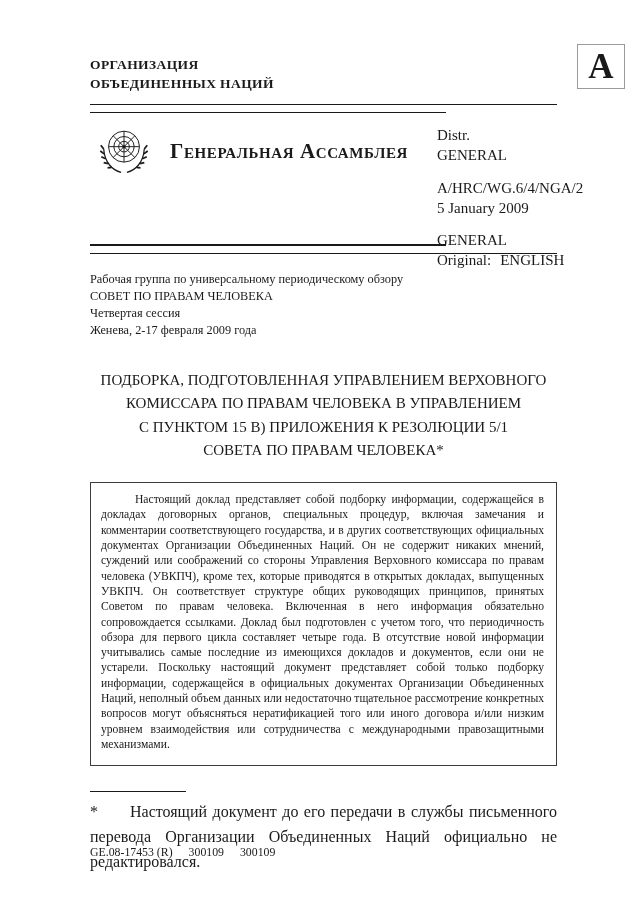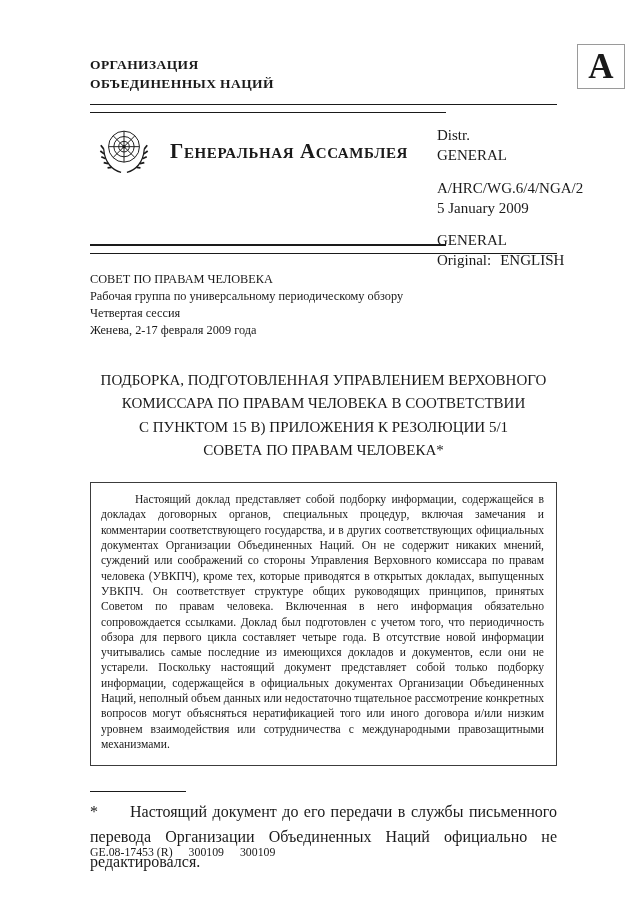--- a/index.html
+++ b/index.html
@@ -160,29 +160,29 @@
         <div>
           <span>Original:</span><span class="orig-val">ENGLISH</span>
         </div>
       </div>
     </div>
 
     <div class="rule rule-short rule-thick"></div>
     <div class="rule rule-full" style="margin-top:7px"></div>
 
     <div class="session">
+      <div>Рабочая группа по универсальному периодическому обзору</div>
       <div>СОВЕТ ПО ПРАВАМ ЧЕЛОВЕКА</div>
-      <div>Рабочая группа по универсальному периодическому обзору</div>
       <div>Четвертая сессия</div>
       <div>Женева, 2-17 февраля 2009 года</div>
     </div>
 
     <div class="doc-title">
       <div>ПОДБОРКА, ПОДГОТОВЛЕННАЯ УПРАВЛЕНИЕМ ВЕРХОВНОГО</div>
-      <div>КОМИССАРА ПО ПРАВАМ ЧЕЛОВЕКА В СООТВЕТСТВИИ</div>
+      <div>КОМИССАРА ПО ПРАВАМ ЧЕЛОВЕКА В УПРАВЛЕНИЕМ</div>
       <div>С ПУНКТОМ 15 В) ПРИЛОЖЕНИЯ К РЕЗОЛЮЦИИ 5/1</div>
       <div>СОВЕТА ПО ПРАВАМ ЧЕЛОВЕКА*</div>
     </div>
 
 
     <div class="summary-box">
       <p>Настоящий доклад представляет собой подборку информации, содержащейся в докладах договорных органов, специальных процедур, включая замечания и комментарии соответствующего государства, и в других соответствующих официальных документах Организации Объединенных Наций.  Он не содержит никаких мнений, суждений или соображений со стороны Управления Верховного комиссара по правам человека (УВКПЧ), кроме тех, которые приводятся в открытых докладах, выпущенных УВКПЧ.  Он соответствует структуре общих руководящих принципов, принятых Советом по правам человека.  Включенная в него информация обязательно сопровождается ссылками.  Доклад был подготовлен с учетом того, что периодичность обзора для первого цикла составляет четыре года.  В отсутствие новой информации учитывались самые последние из имеющихся докладов и документов, если они не устарели.  Поскольку настоящий документ представляет собой только подборку информации, содержащейся в официальных документах Организации Объединенных Наций, неполный объем данных или недостаточно тщательное рассмотрение конкретных вопросов могут объясняться нератификацией того или иного договора и/или низким уровнем взаимодействия или сотрудничества с международными правозащитными механизмами.</p>
     </div>
 
     <div class="fn-rule"></div>

